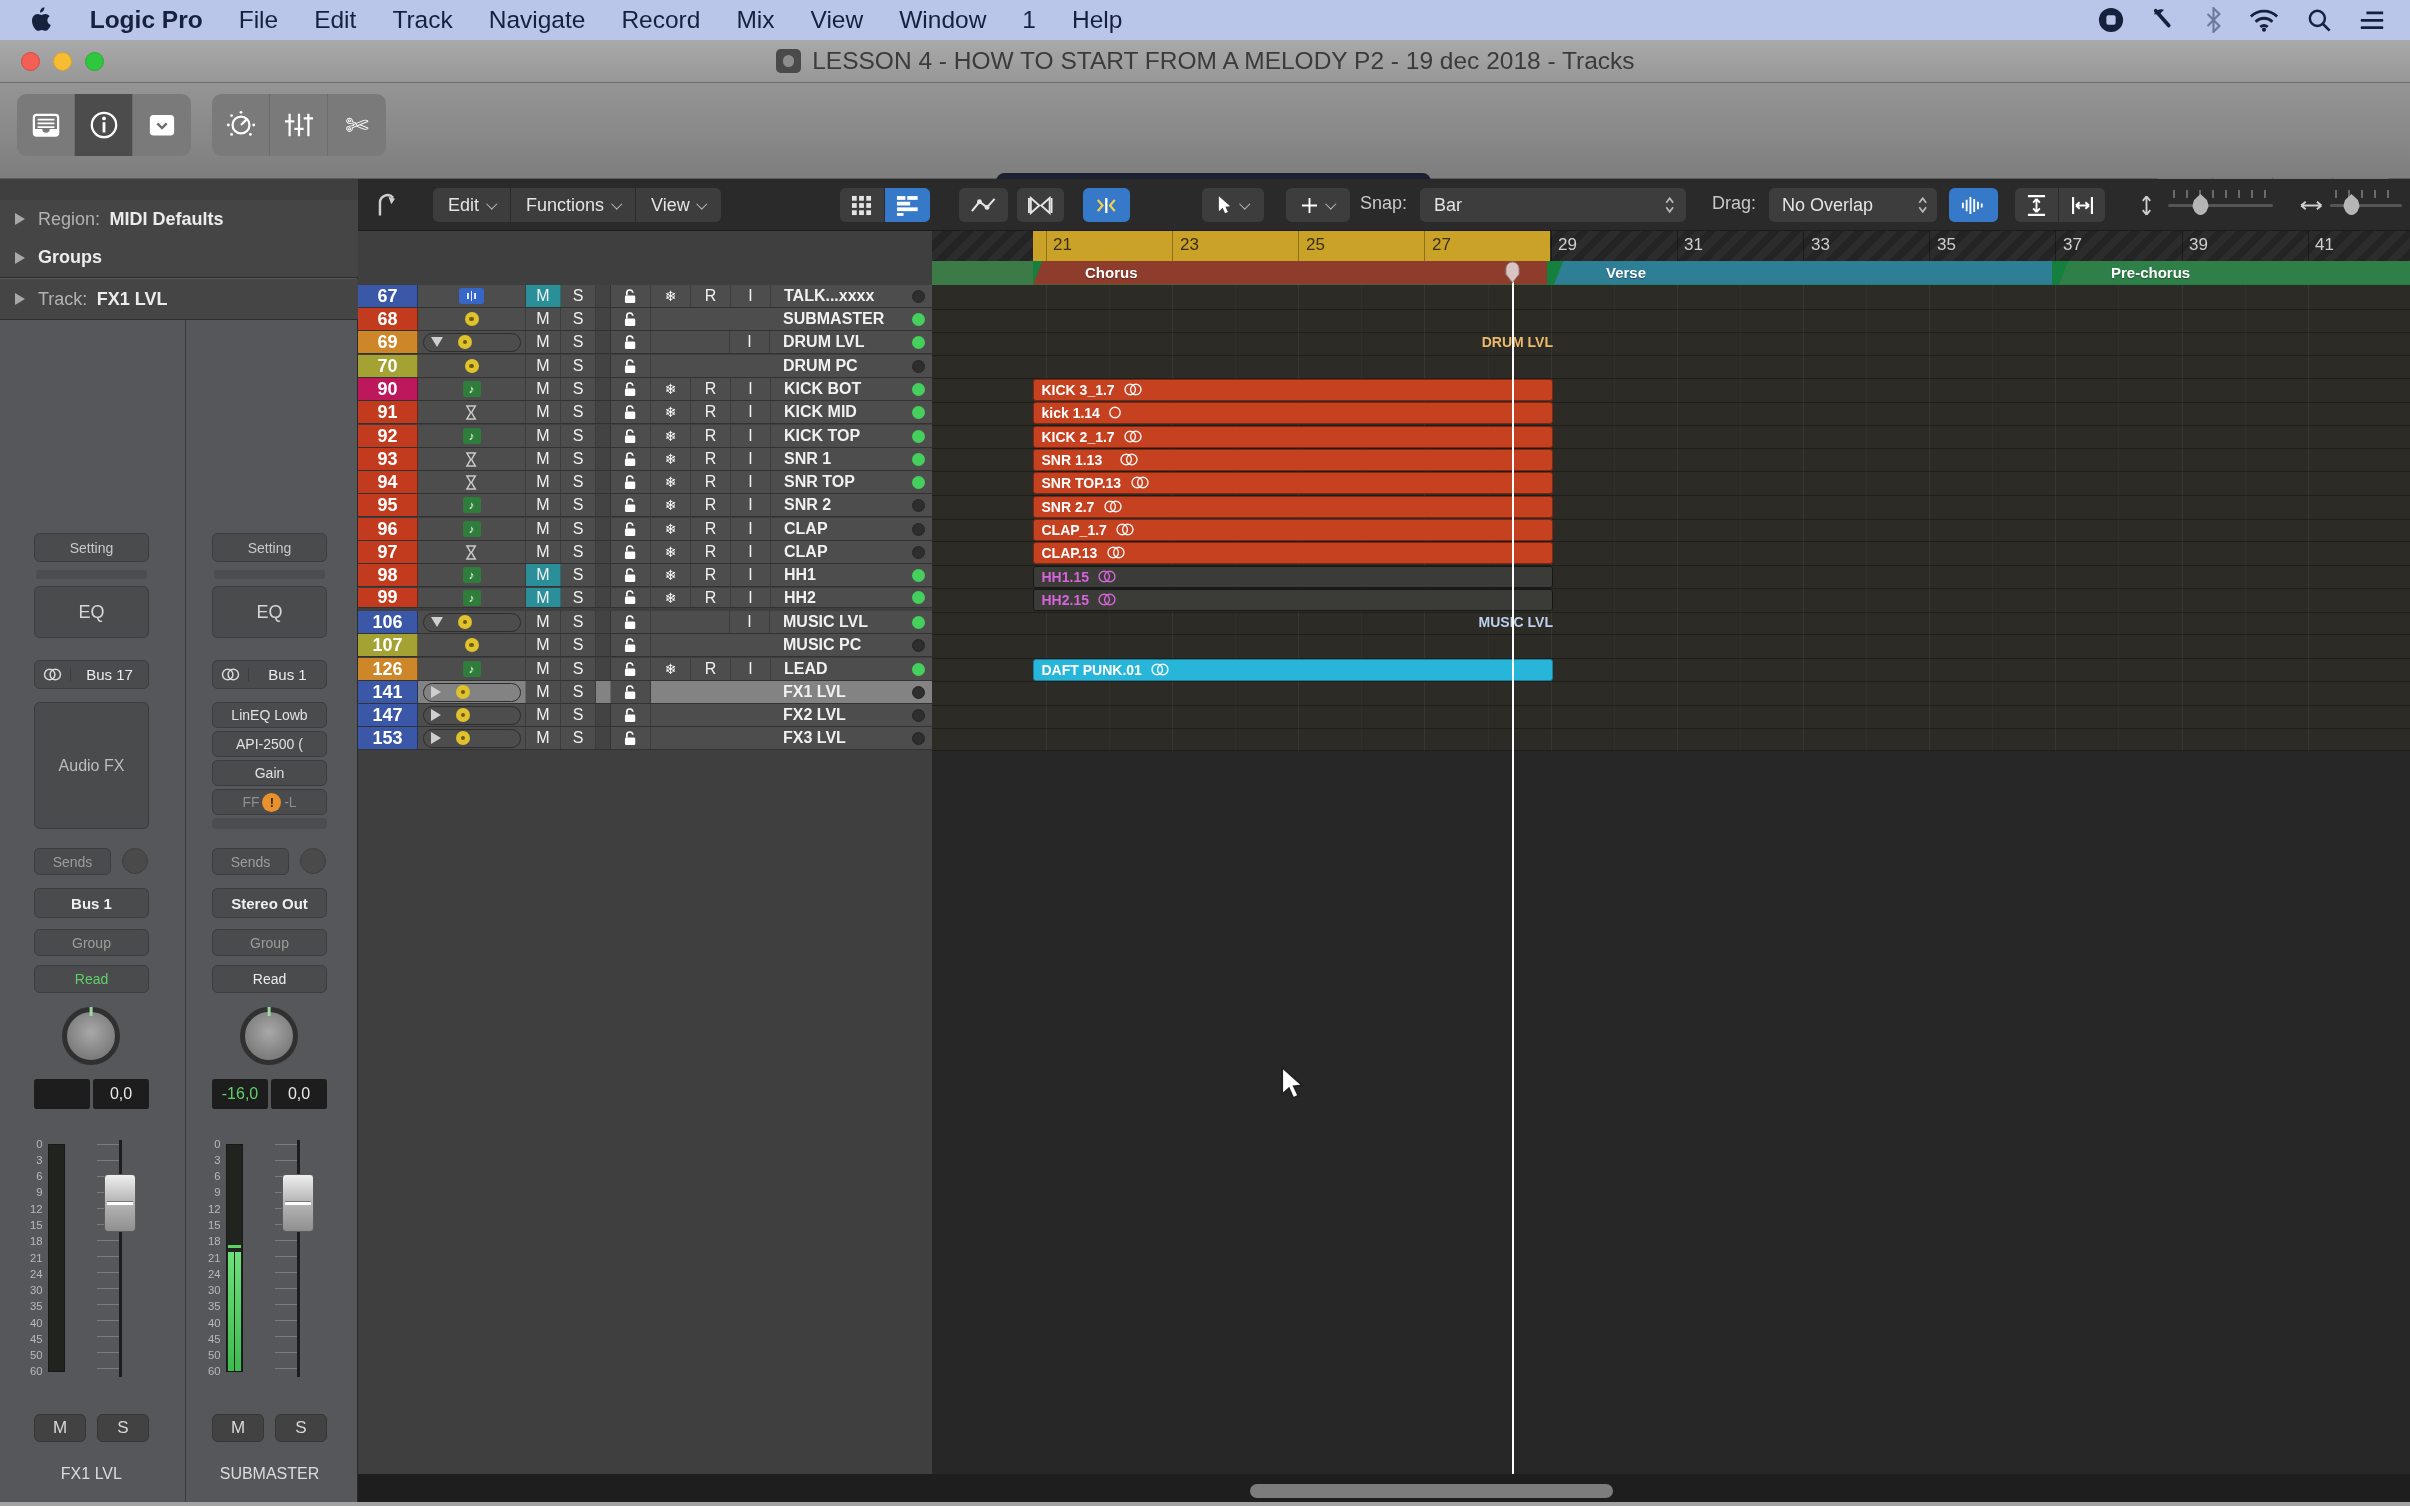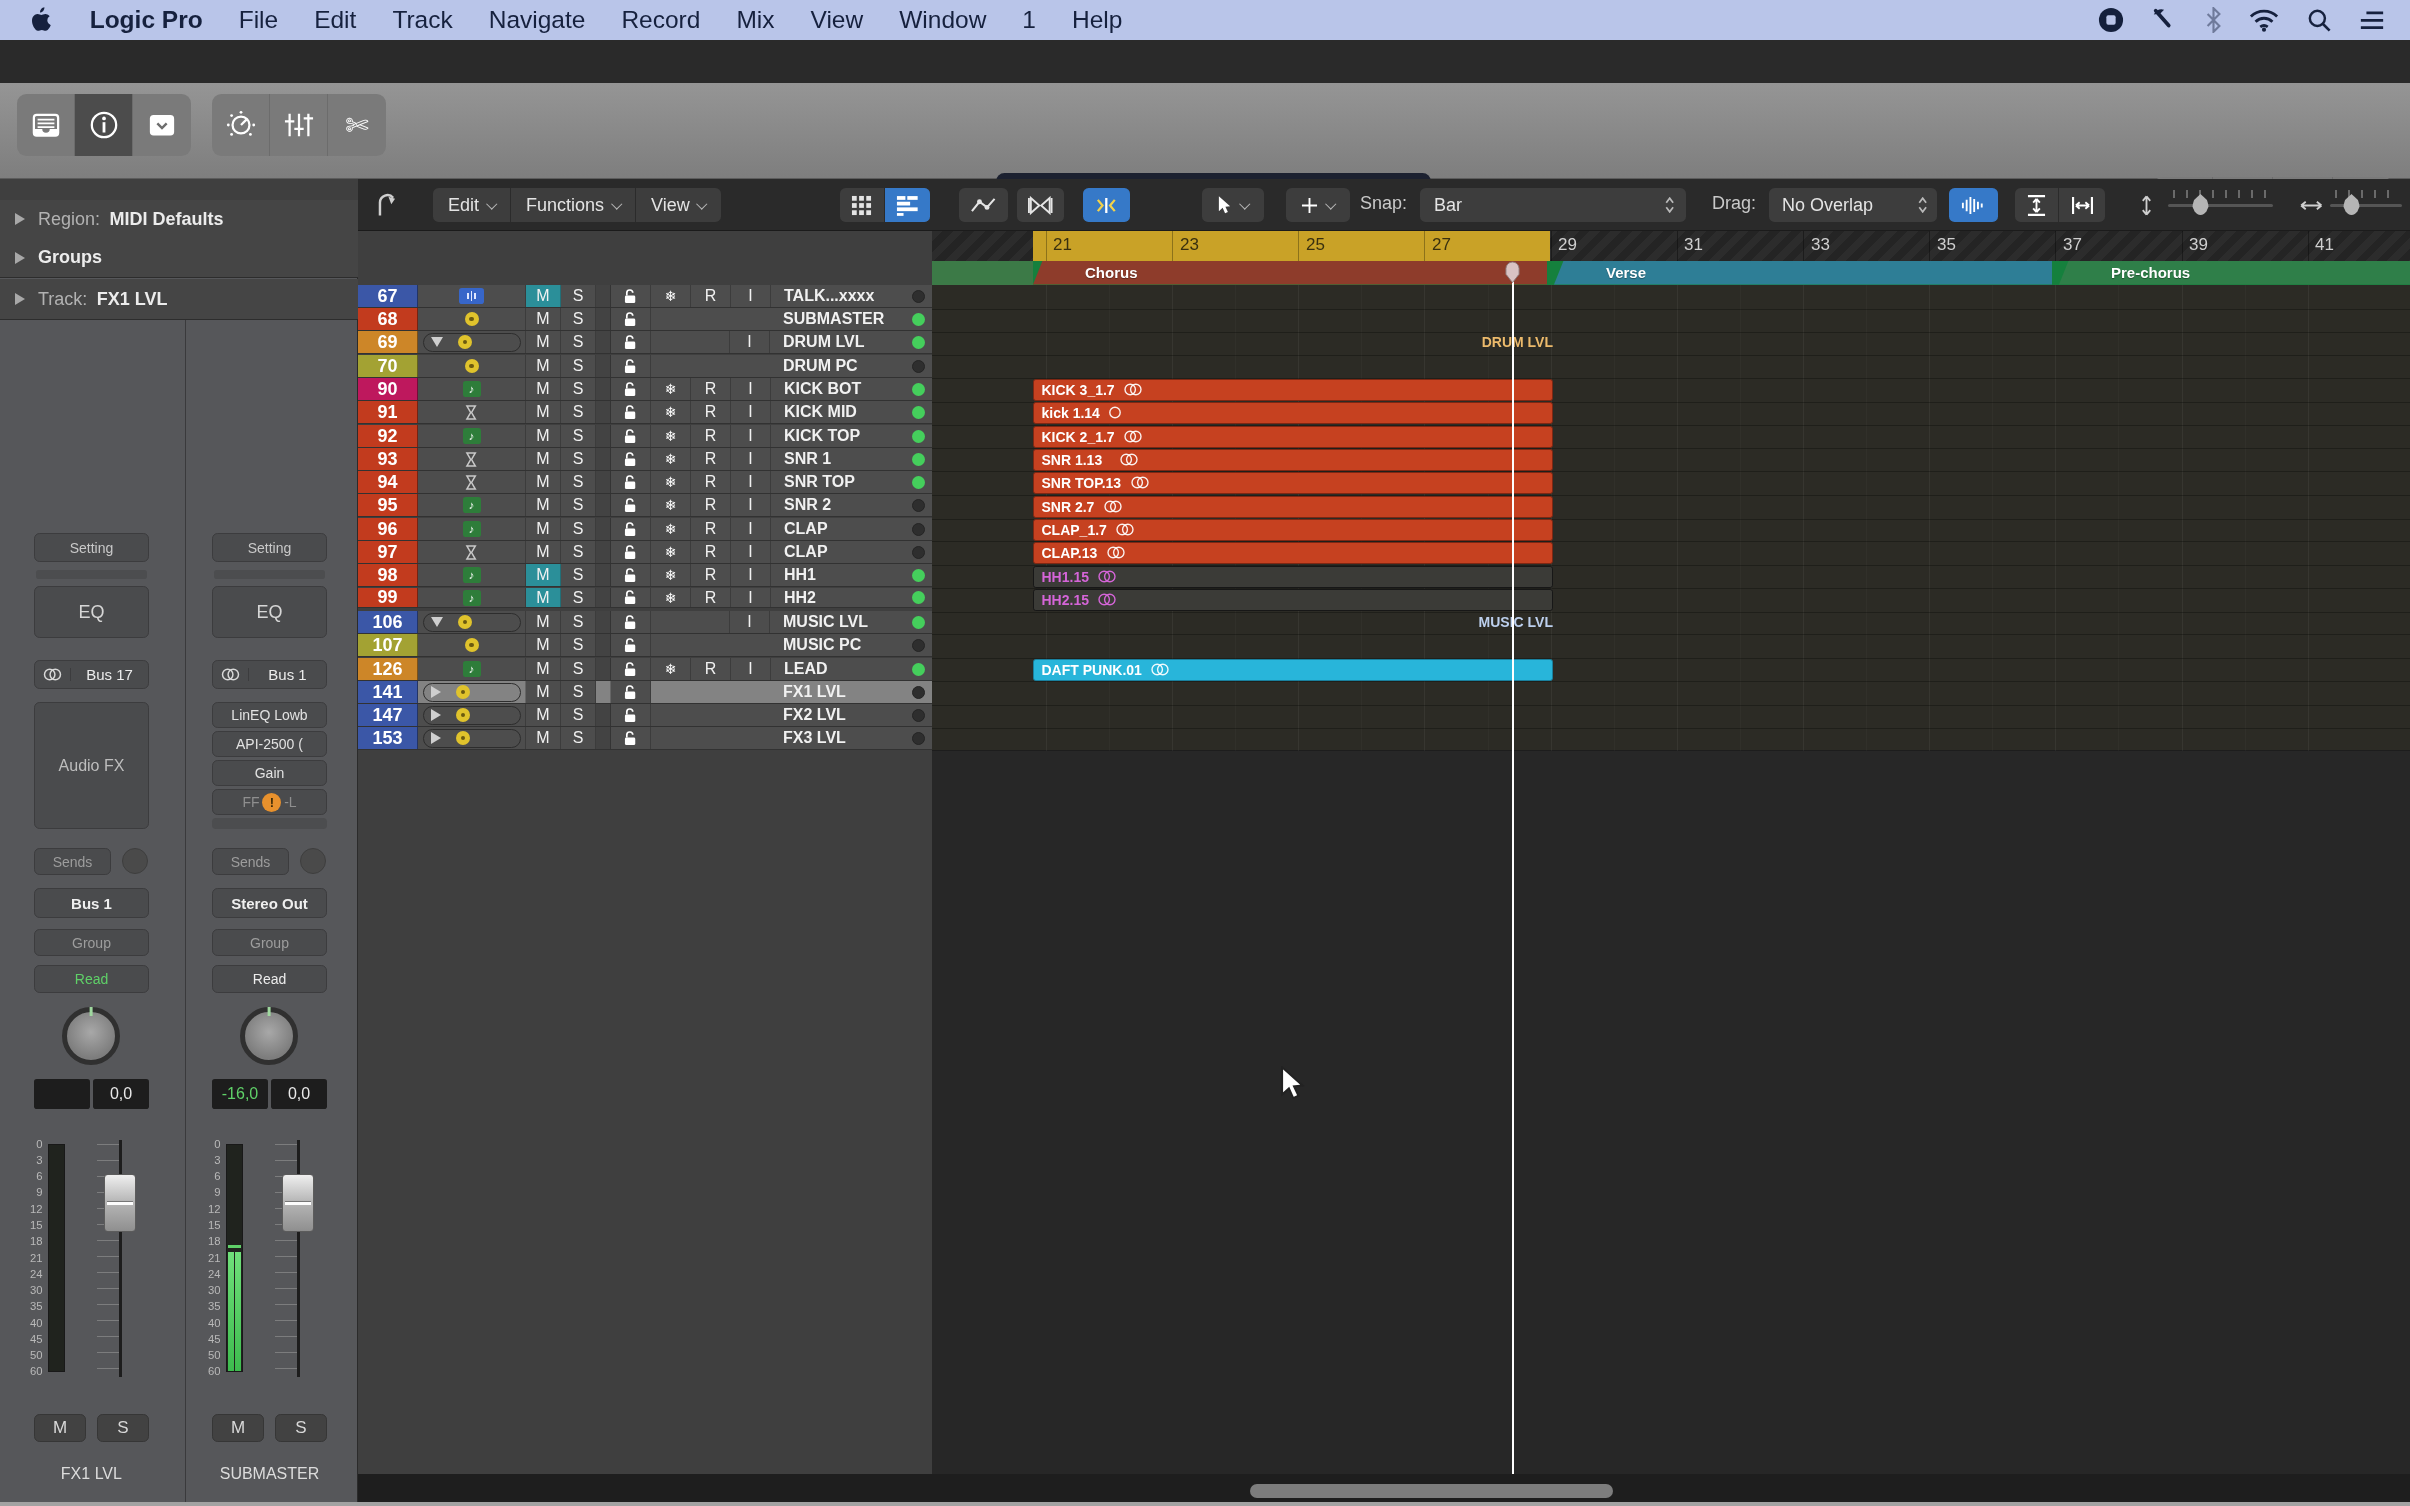--- a/index.html
+++ b/index.html
@@ -180,20 +180,29 @@
           </svg>
         </span>
         <span class="sicon">
           <svg width="26" height="22.6" viewBox="0 0 28 24">
             <path d="M8 4h18M2 12h24M2 20h24" stroke="#16213e" stroke-width="3"></path>
           </svg>
         </span>
       </span>
   </div>
 
+  <div class="titlebar">
+    <div class="traffic">
+      <span class="tl red"></span>
+      <span class="tl yel"></span>
+      <span class="tl grn"></span>
+    </div>
+    <span class="docicon"></span>
+    <span>LESSON 4 - HOW TO START FROM A MELODY P2 - 19 dec 2018 - Tracks</span>
+  </div>
 
   <div class="transport">
     <div class="tgroup" style="left:17px;top:11.3px;">
       <span class="tbtn">
           <svg width="28" height="24.5" viewBox="0 0 30 26">
             <rect x="2" y="2" width="26" height="22" rx="3" fill="none" stroke="#fff" stroke-width="2.4"></rect>
             <path d="M6 7h18M6 11h18M6 15h18" stroke="#fff" stroke-width="2"></path>
             <path d="M2 17h9a4 4 0 0 0 8 0h9v5a2 2 0 0 1-2 2H4a2 2 0 0 1-2-2z" fill="#fff"></path>
           </svg>
         </span>

